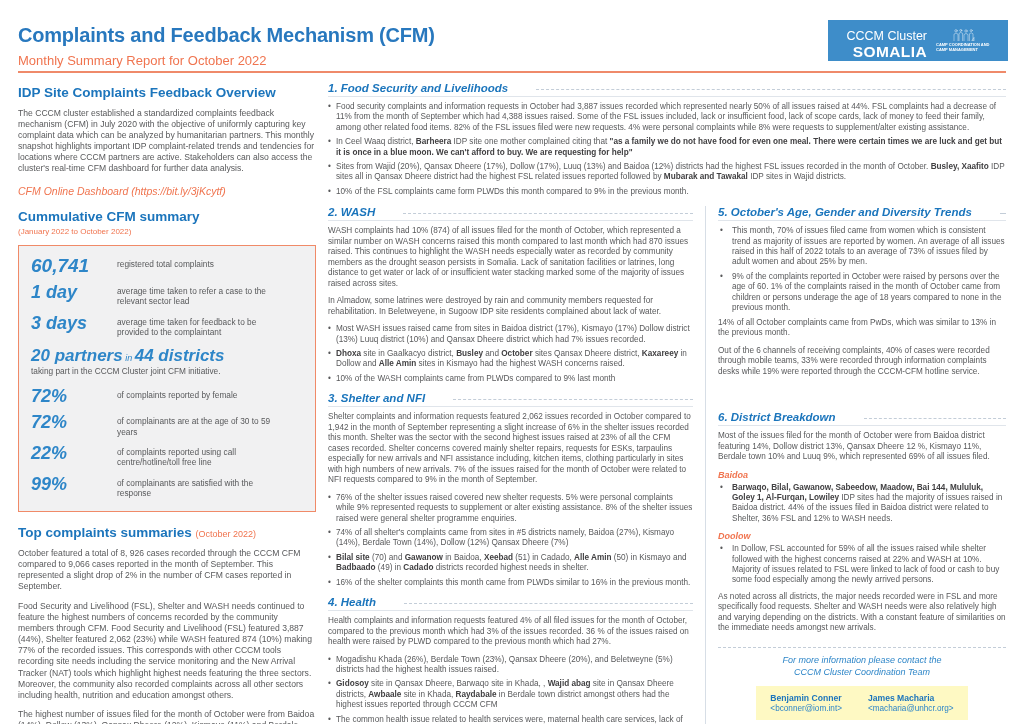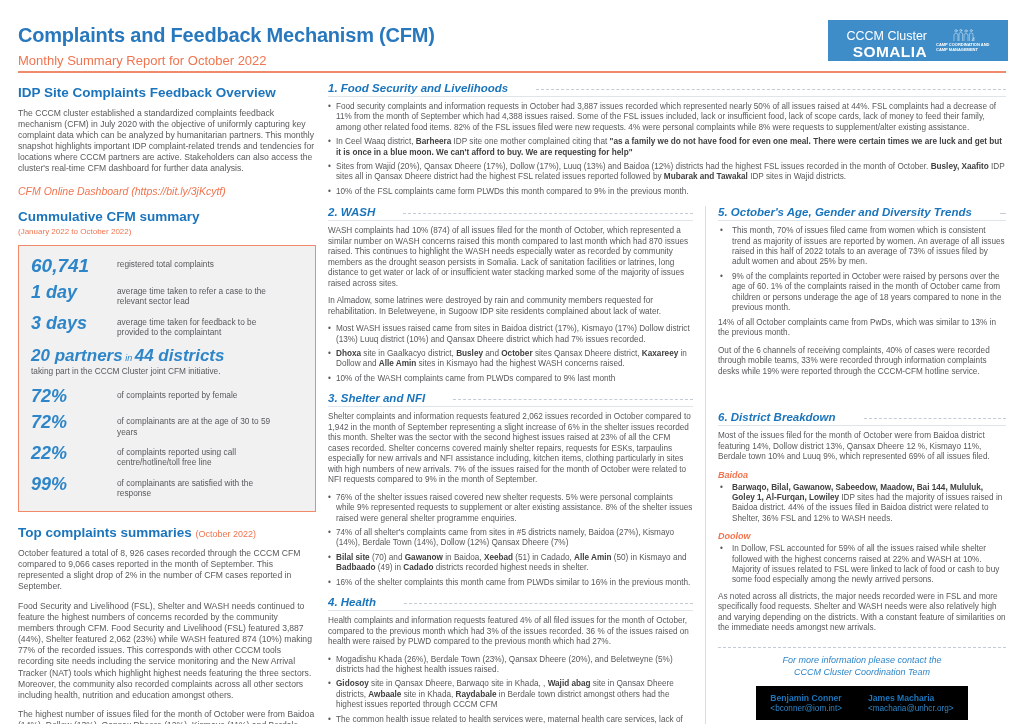--- a/index.html
+++ b/index.html
@@ -59,21 +59,21 @@
   .bullets.indent li::before { left:2px; }
   .para { margin-bottom:7px; line-height:1.28; }
   b { color:#414042; }
   .two-cols { display:flex; margin-top:9px; }
   .col-mid { width:378px; flex-shrink:0; padding-right:12px; border-right:1px solid #d7dee6; }
   .col-right { flex:1; min-width:0; padding-left:12px; }
   .district-sub { color:#f0744f; font-weight:bold; font-style:italic; font-size:9px; margin:7px 0 3px; }
   .spacer-lg { height:26px; }
   
   .footer-note { border-top:1px dashed #c3cdd8; margin-top:13px; padding-top:6px; color:#2e86c8; font-style:italic; font-size:9px; text-align:center; line-height:1.35; }
-  .contact-box { background:#000000; margin:8px auto 0; padding:7px 14px; display:flex; gap:26px; width:fit-content; }
+  .contact-box { background:#fef9c3; margin:8px auto 0; padding:7px 14px; display:flex; gap:26px; width:fit-content; }
   .contact-name { color:#1c75bc; font-weight:bold; font-size:8.6px; }
   .contact-email { color:#2e86c8; font-size:8.2px; margin-top:1px; }
 </style>
 </head>
 <body>
 
 <div class="page">
 
   <div class="header">
     <div class="title">Complaints and Feedback Mechanism (CFM)</div>

